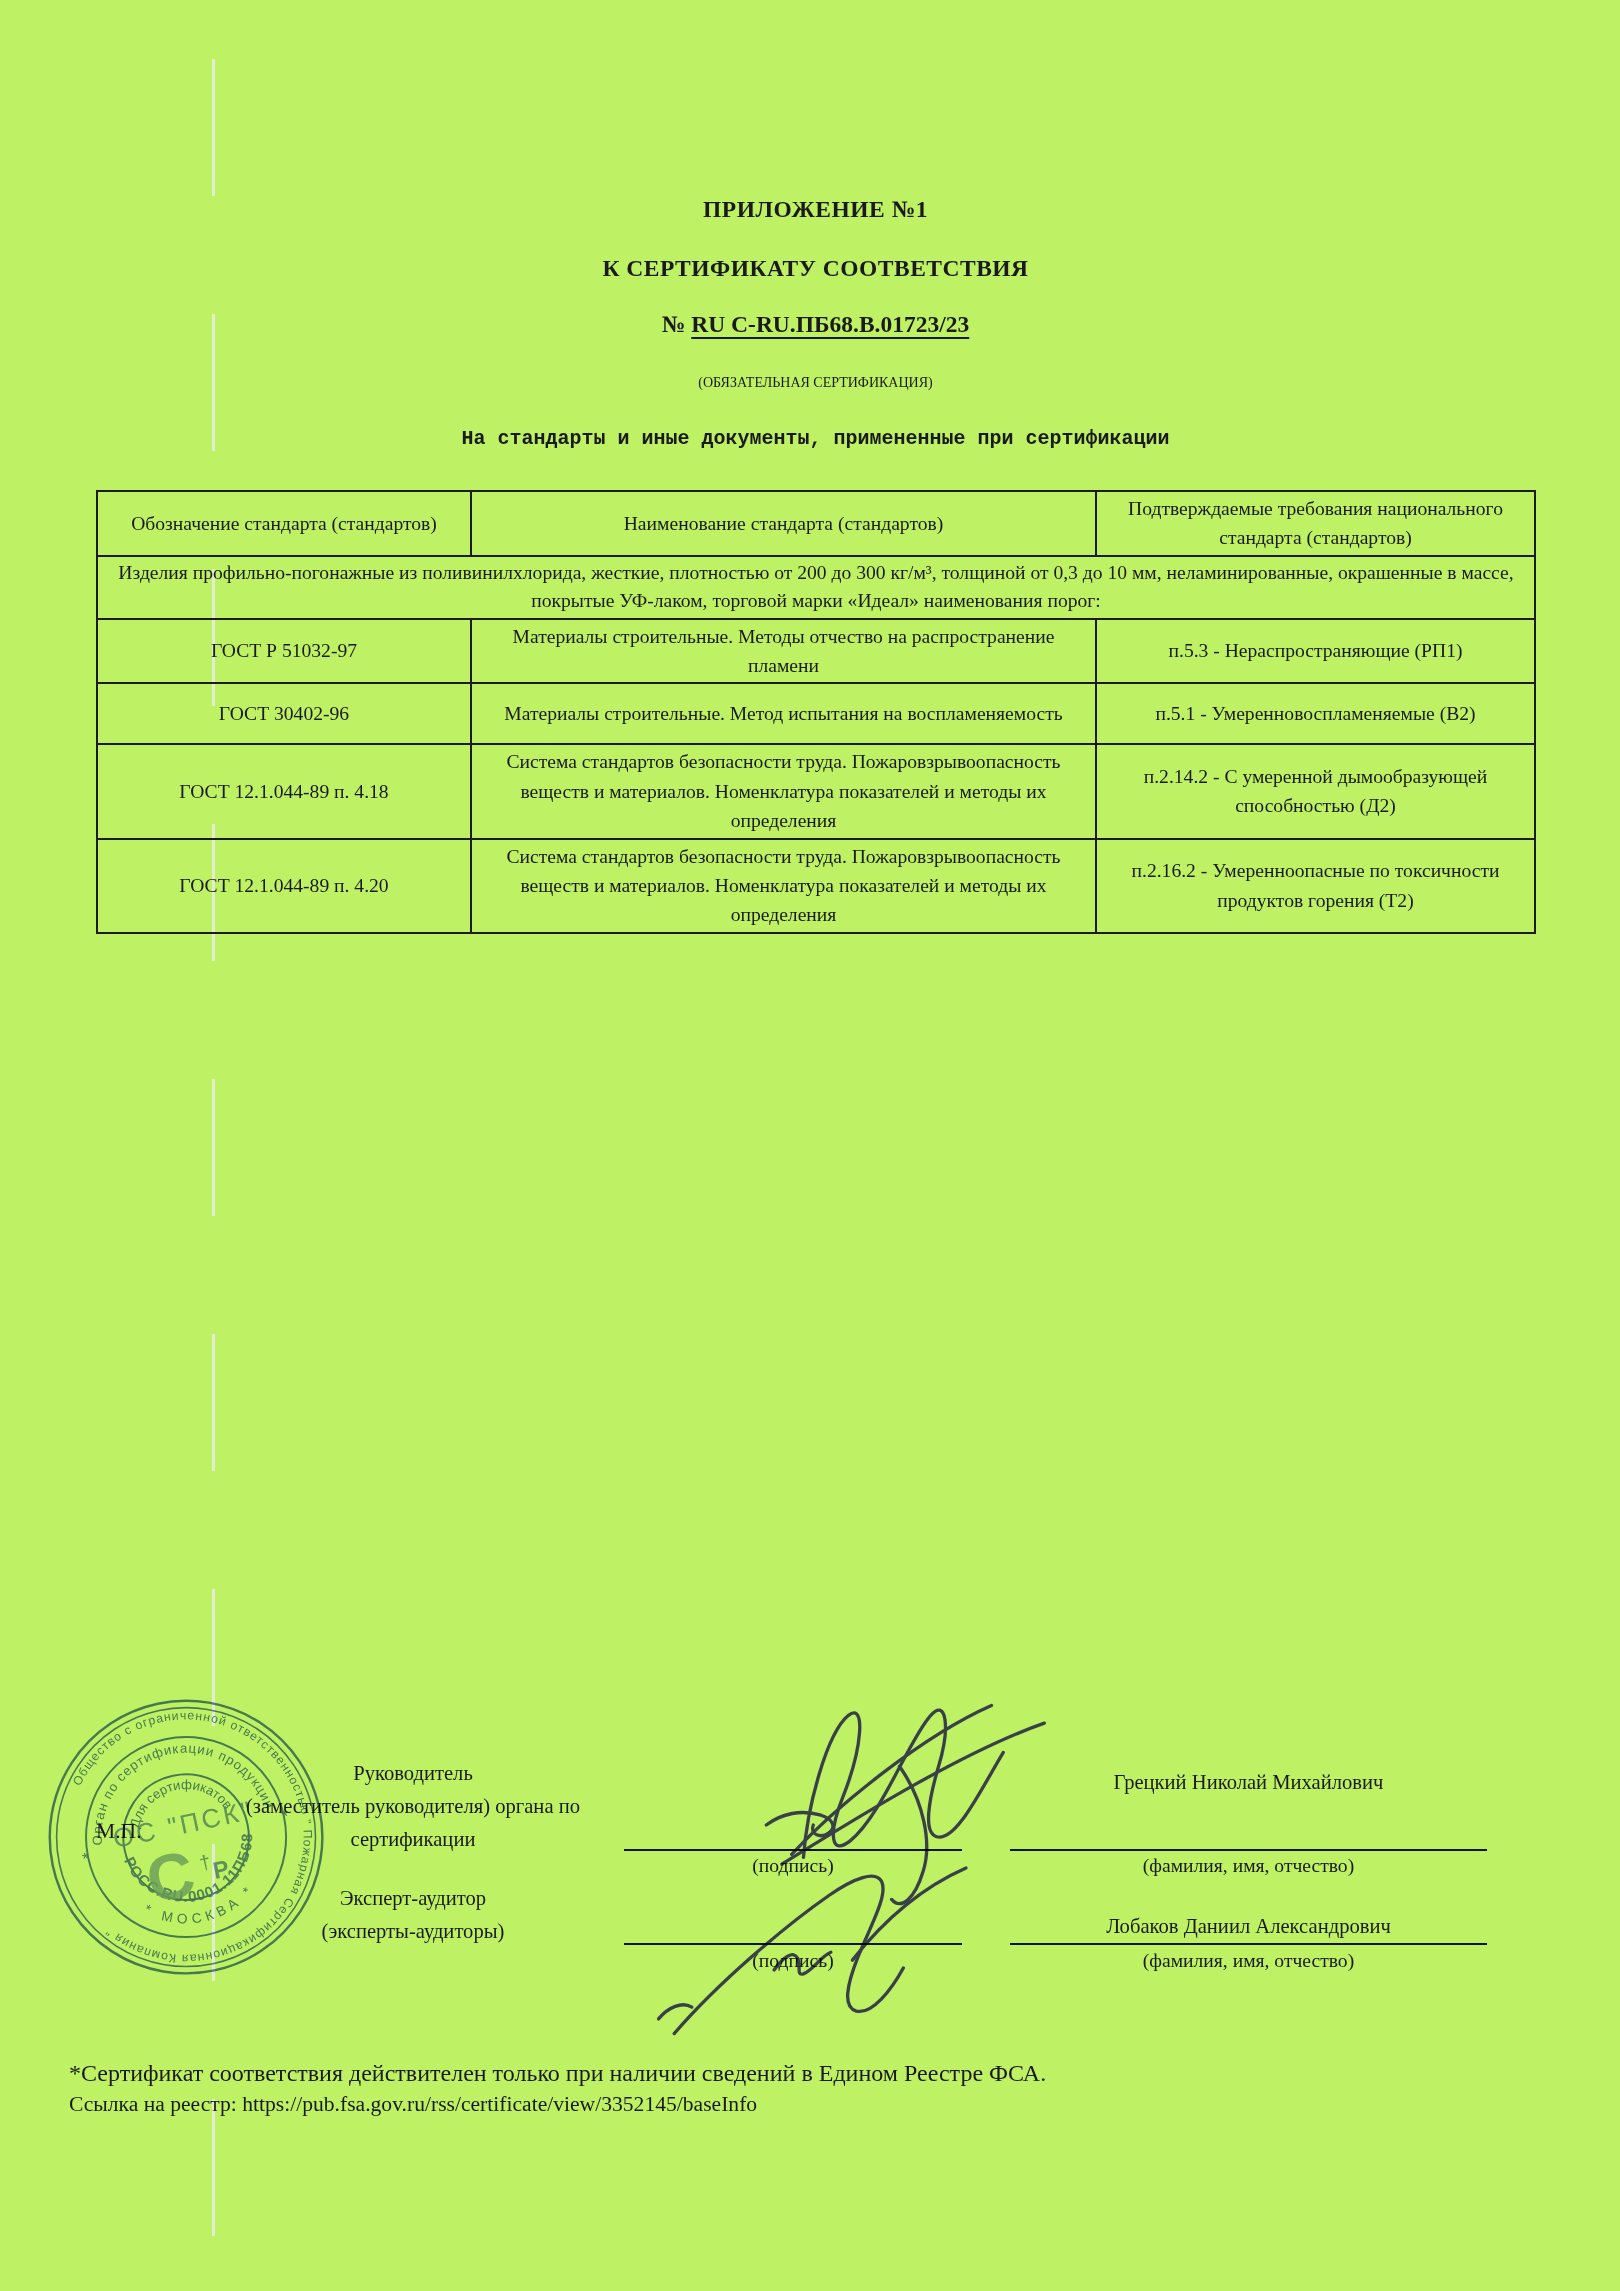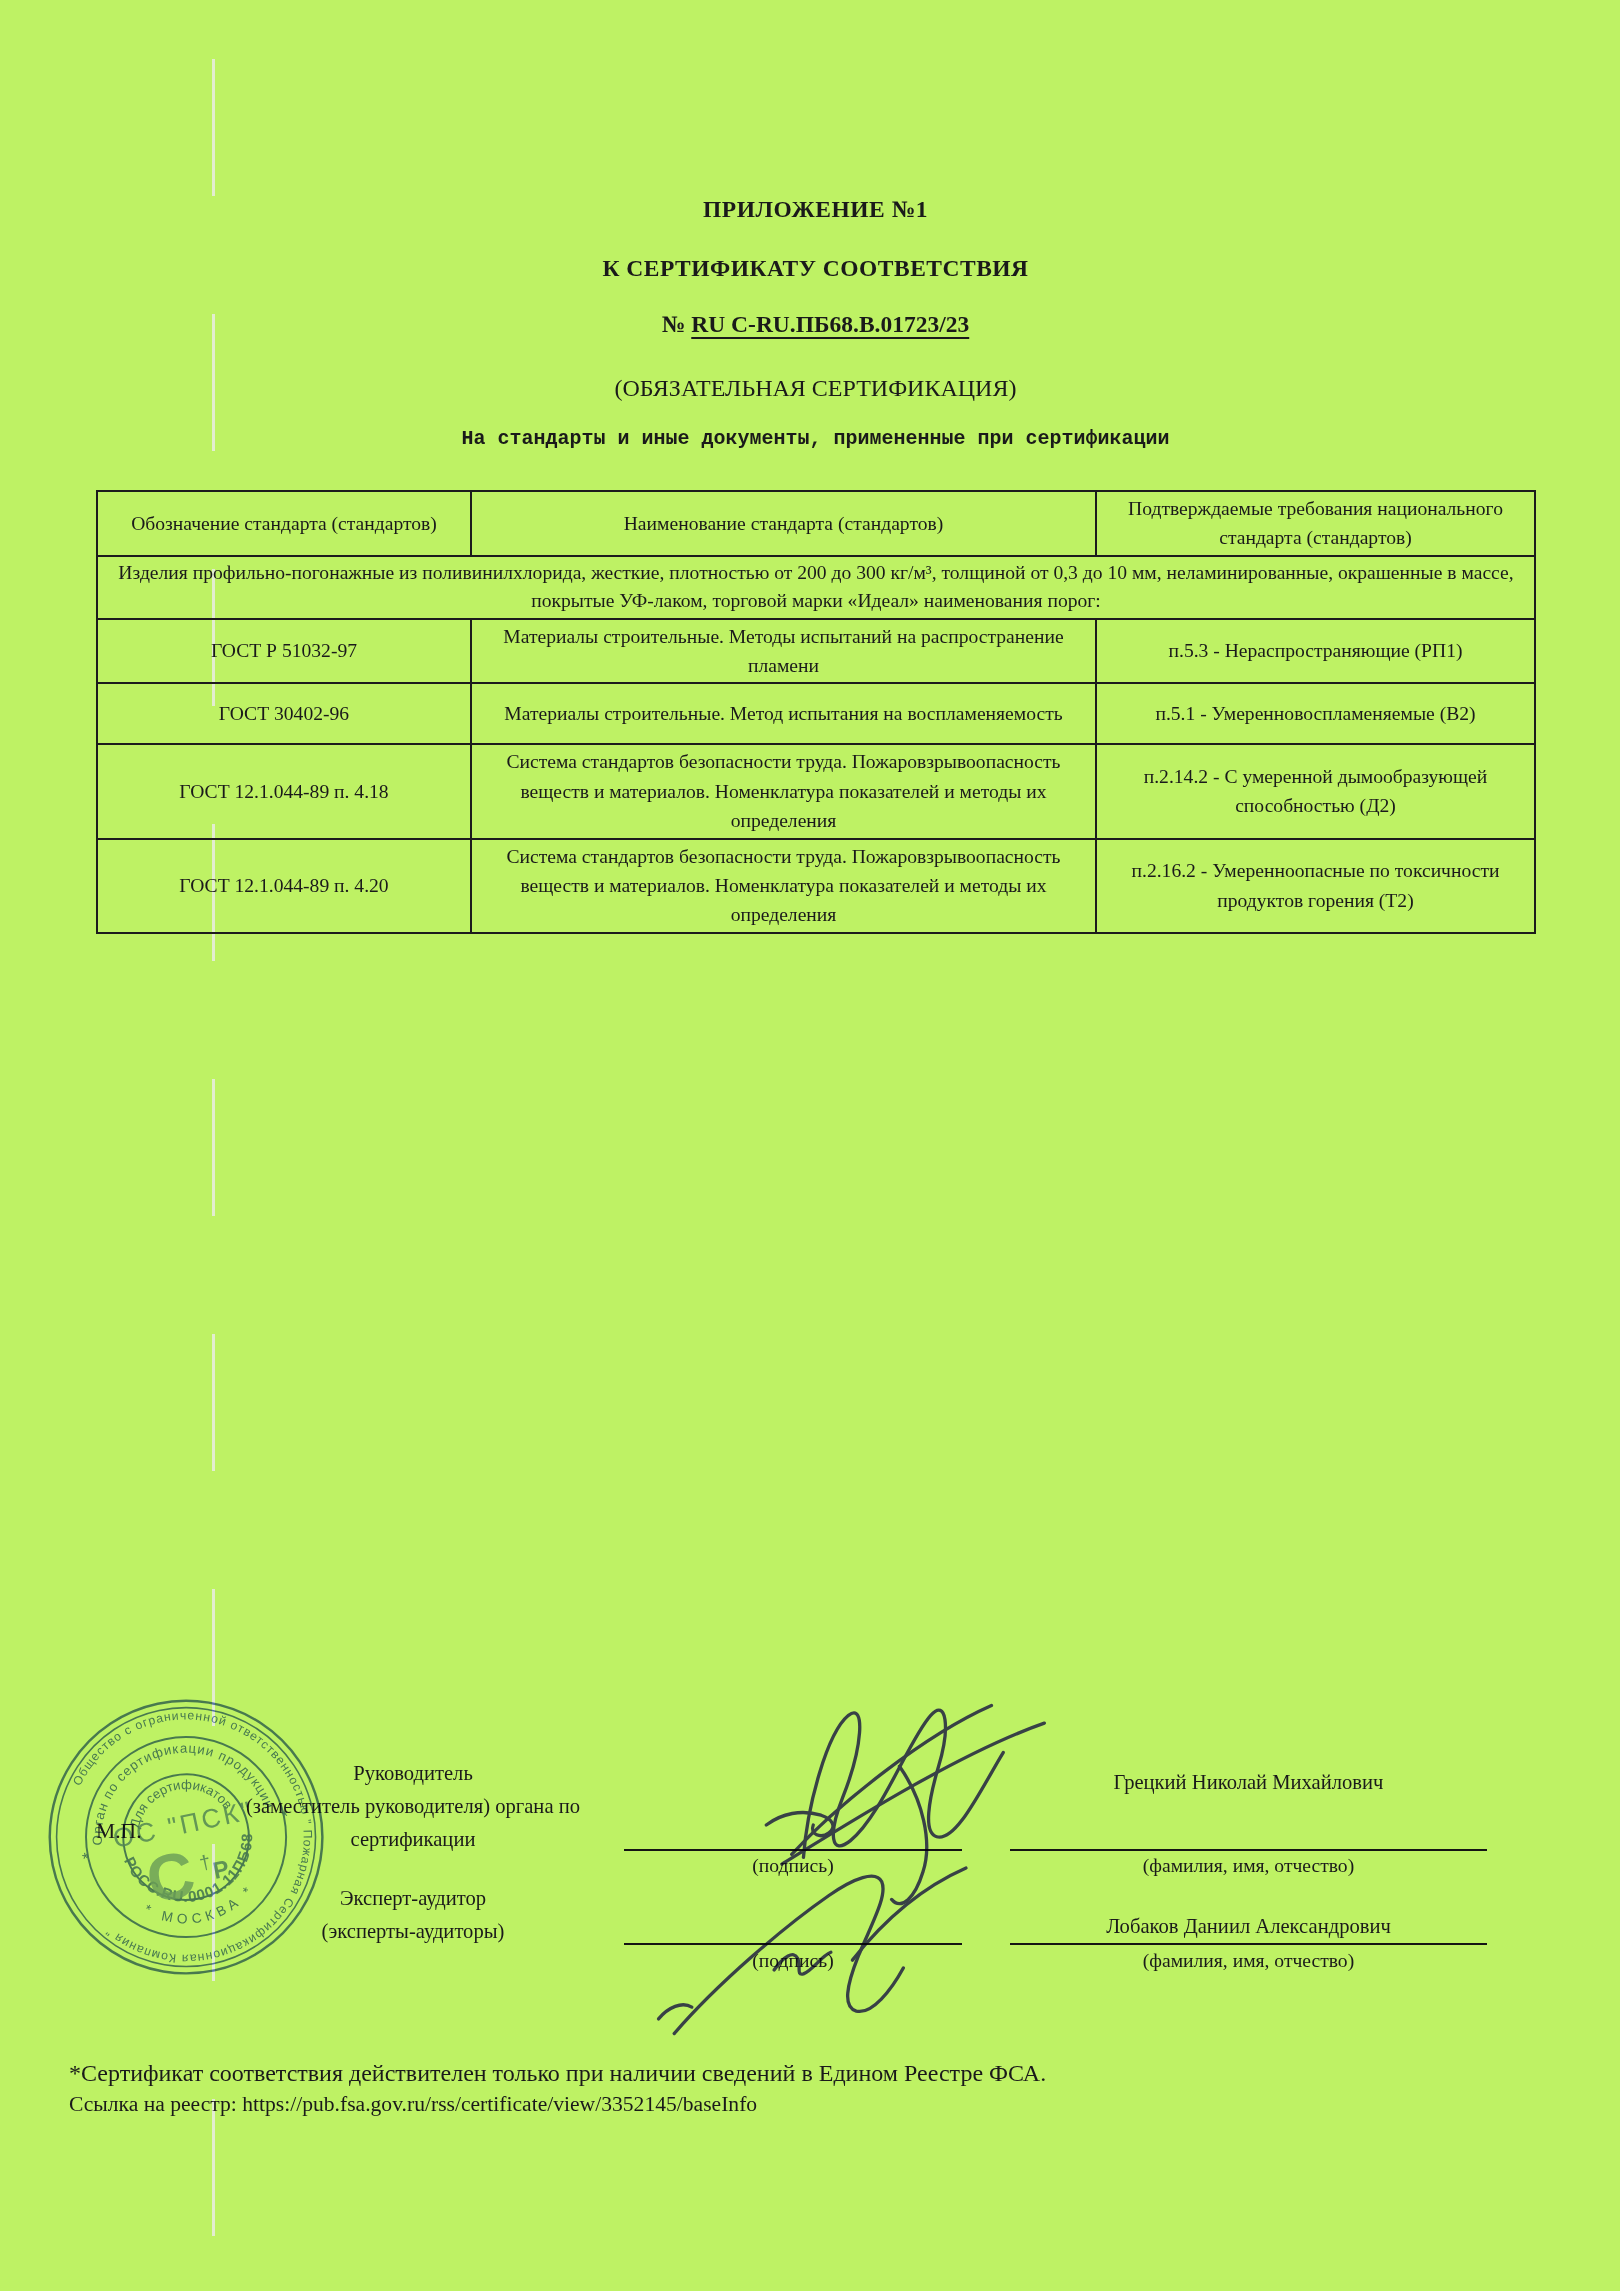--- a/index.html
+++ b/index.html
@@ -18,21 +18,21 @@
     position:absolute;left:212px;top:59px;width:2.9px;height:2196px;
     background:repeating-linear-gradient(to bottom,#ececec 0 137px,transparent 137px 255px);
     opacity:.8;pointer-events:none;
   }
   
   .h-line{left:96px;width:1439px;text-align:center;}
   .t1{top:196px;font-size:23.5px;font-weight:bold;letter-spacing:0.5px;}
   .t2{top:255px;font-size:23.5px;font-weight:bold;letter-spacing:0.5px;}
   .t3{top:311px;font-size:23.5px;font-weight:bold;}
   .t3 .num{text-decoration:underline;text-underline-offset:4.9px;}
-  .t4{top:375px;font-size:24px;}
+  .t4{top:375px;font-size:14px;}
   .t5{top:427px;font-size:20px;font-weight:bold;font-family:Liberation Mono, monospace;}
   
   table.std{
     position:absolute;left:96px;top:490px;width:1439px;
     border-collapse:collapse;table-layout:fixed;
     font-size:19.6px;line-height:1.5;
   }
   table.std col.c1{width:374px;}
   table.std col.c2{width:625px;}
   table.std col.c3{width:439px;}
@@ -94,21 +94,21 @@
       <tr class="hrow">
         <td class="hdr1">Обозначение стандарта (стандартов)</td>
         <td>Наименование стандарта (стандартов)</td>
         <td>Подтверждаемые требования национального стандарта (стандартов)</td>
       </tr>
       <tr class="prow">
         <td class="prod" colspan="3">Изделия профильно-погонажные из поливинилхлорида, жесткие, плотностью от 200 до 300 кг/м³, толщиной от 0,3 до 10 мм, неламинированные, окрашенные в массе, покрытые УФ-лаком, торговой марки «Идеал» наименования порог:</td>
       </tr>
       <tr class="r1">
         <td>ГОСТ Р 51032-97</td>
-        <td class="name-cell">Материалы строительные. Методы испытаний на распространение пламени</td>
+        <td class="name-cell">Материалы строительные. Методы отчество на распространение пламени</td>
         <td>п.5.3 - Нераспространяющие (РП1)</td>
       </tr>
       <tr class="r2">
         <td>ГОСТ 30402-96</td>
         <td class="name-cell">Материалы строительные. Метод испытания на воспламеняемость</td>
         <td>п.5.1 - Умеренновоспламеняемые (В2)</td>
       </tr>
       <tr class="r3">
         <td>ГОСТ 12.1.044-89 п. 4.18</td>
         <td class="name-cell">Система стандартов безопасности труда. Пожаровзрывоопасность веществ и материалов. Номенклатура показателей и методы их определения</td>

